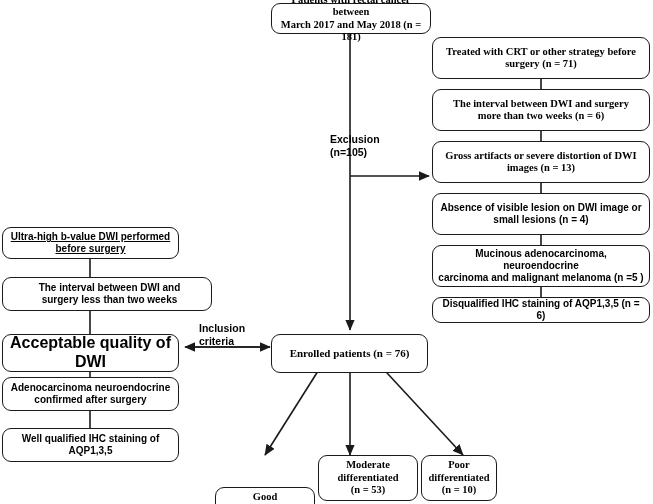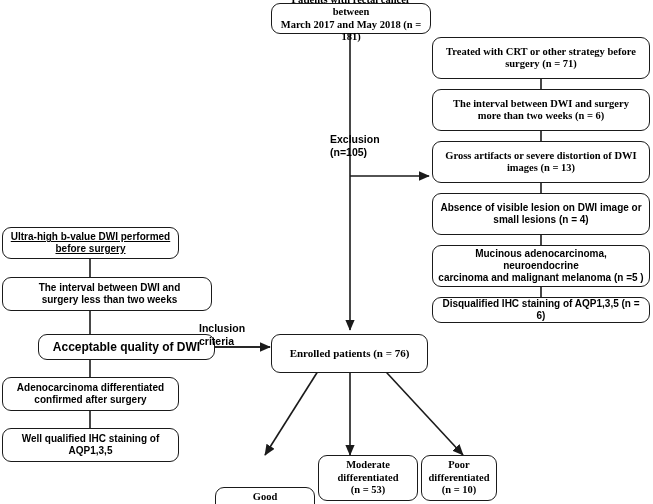--- a/index.html
+++ b/index.html
@@ -142,29 +142,29 @@
     </span>
   </div>
 
   <div class="node sans" style="left:2px; top:277px; width:210px; height:34px; font-size:10px;padding-left:10px;">
     <span class="txt">
       <span>The interval between DWI and</span><br>
       <span>surgery less than two weeks</span>
     </span>
   </div>
 
-  <div class="node sans" style="left:2px; top:334px; width:177px; height:26px; font-size:12px;margin-left:36px;">
+  <div class="node sans" style="left:2px; top:334px; width:177px; height:38px; font-size:16px;">
     <span class="txt">
       <span>Acceptable quality of DWI</span>
     </span>
   </div>
 
   <div class="node sans" style="left:2px; top:377px; width:177px; height:34px; font-size:10px;">
     <span class="txt">
-      <span>Adenocarcinoma differentiated</span><br>
+      <span>Adenocarcinoma neuroendocrine</span><br>
       <span>confirmed after surgery</span>
     </span>
   </div>
 
   <div class="node sans" style="left:2px; top:428px; width:177px; height:34px; font-size:10px;">
     <span class="txt">
       <span>Well qualified IHC staining of</span><br>
       <span>AQP1,3,5</span>
     </span>
   </div>

